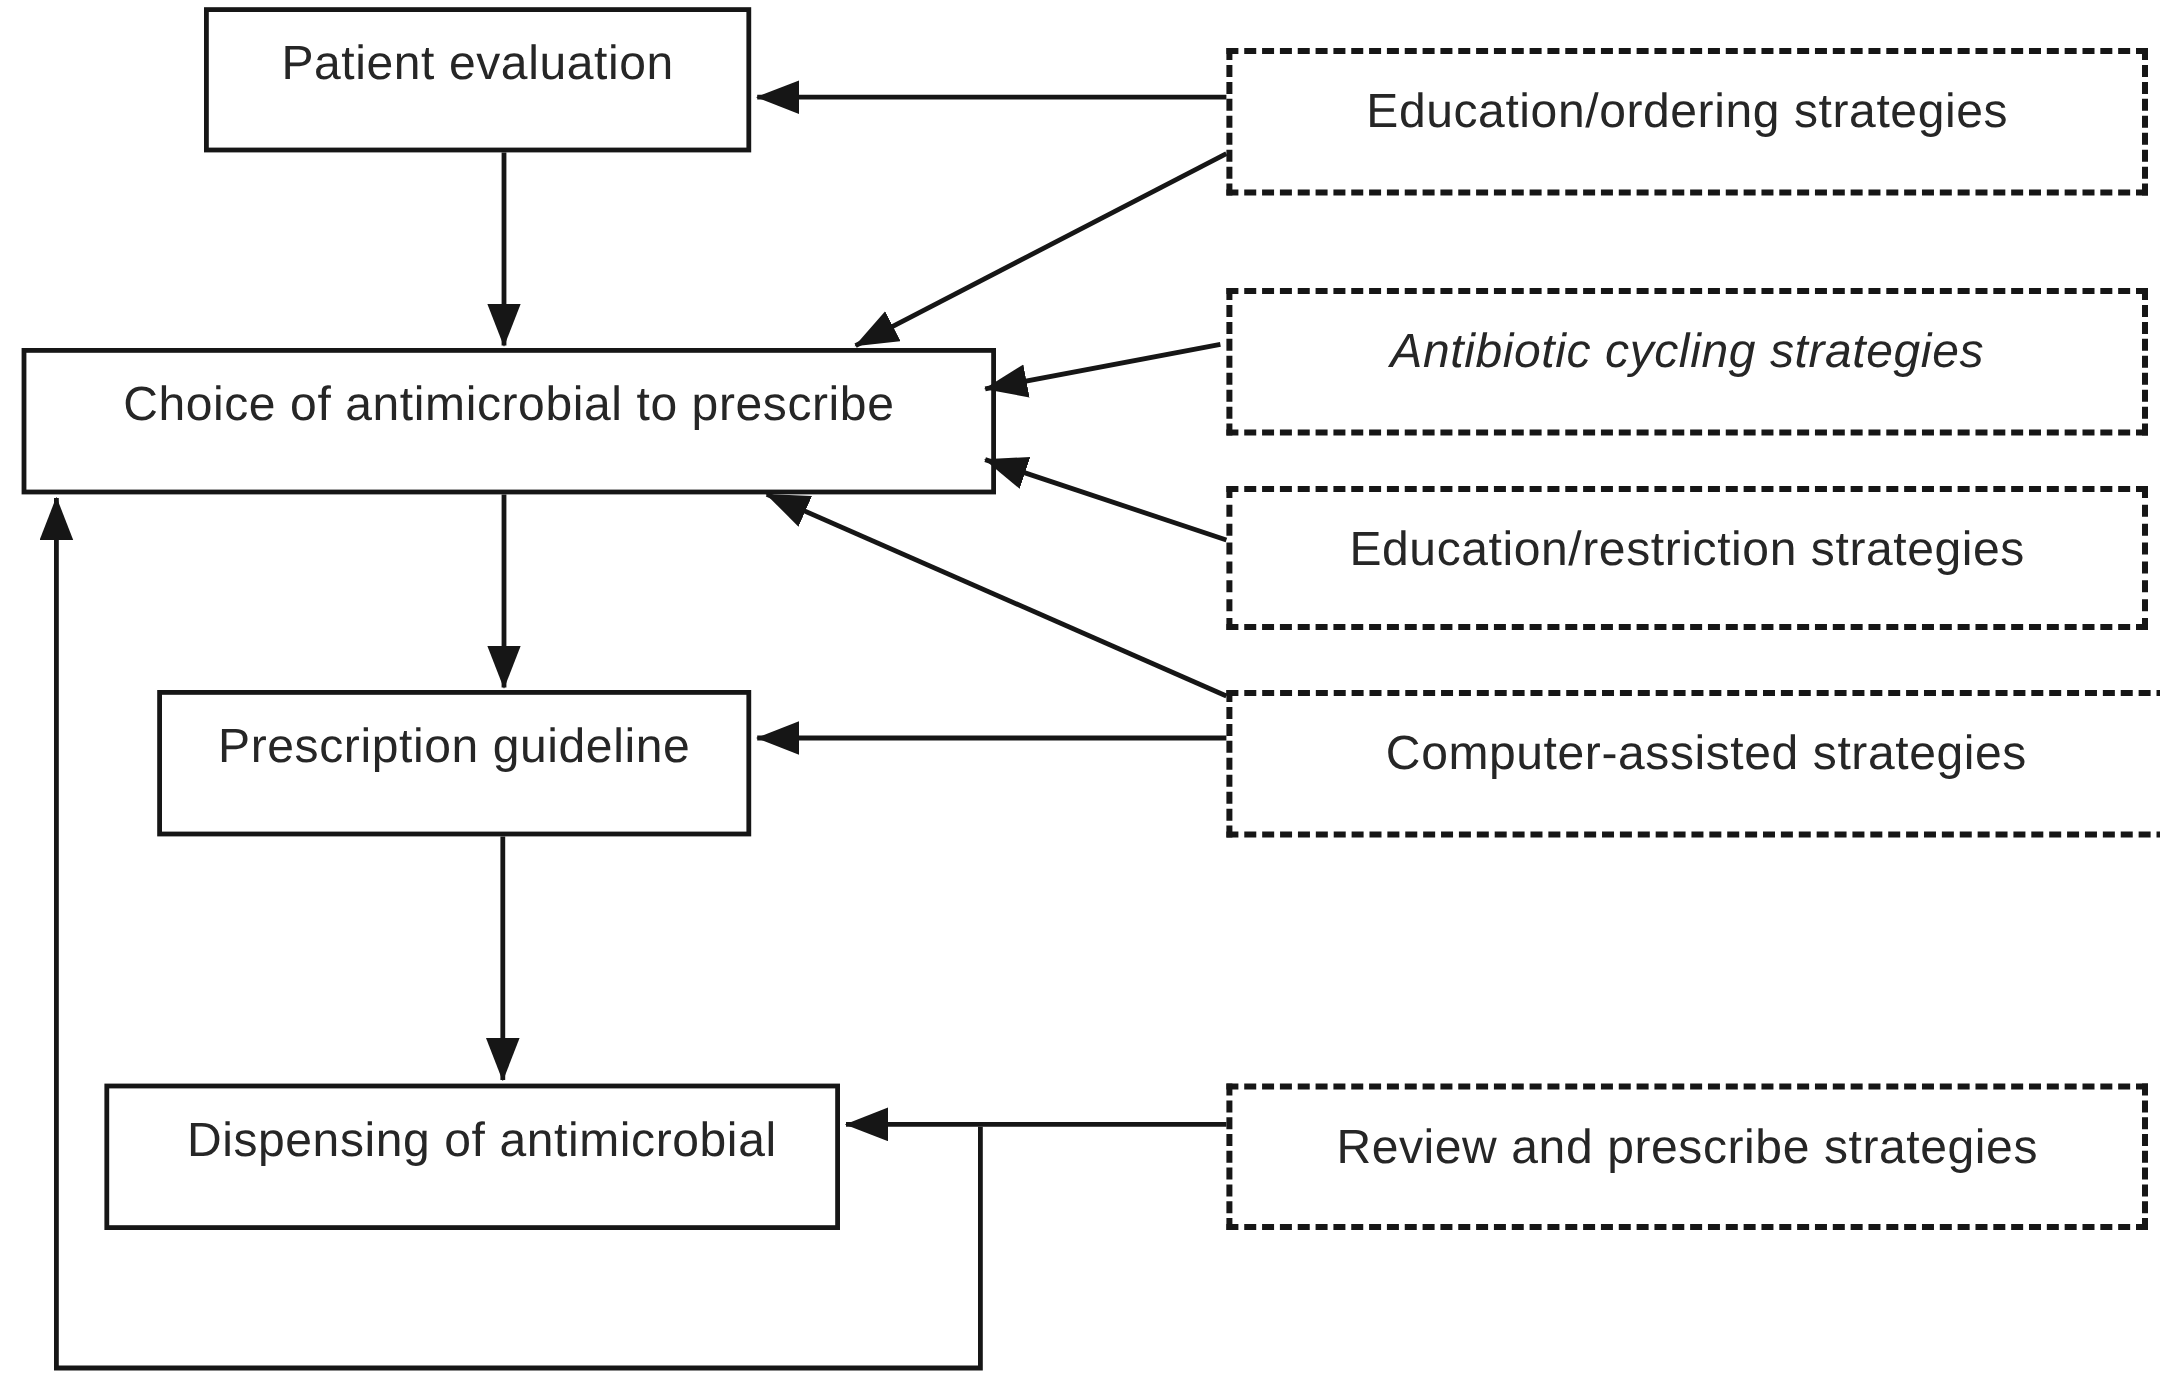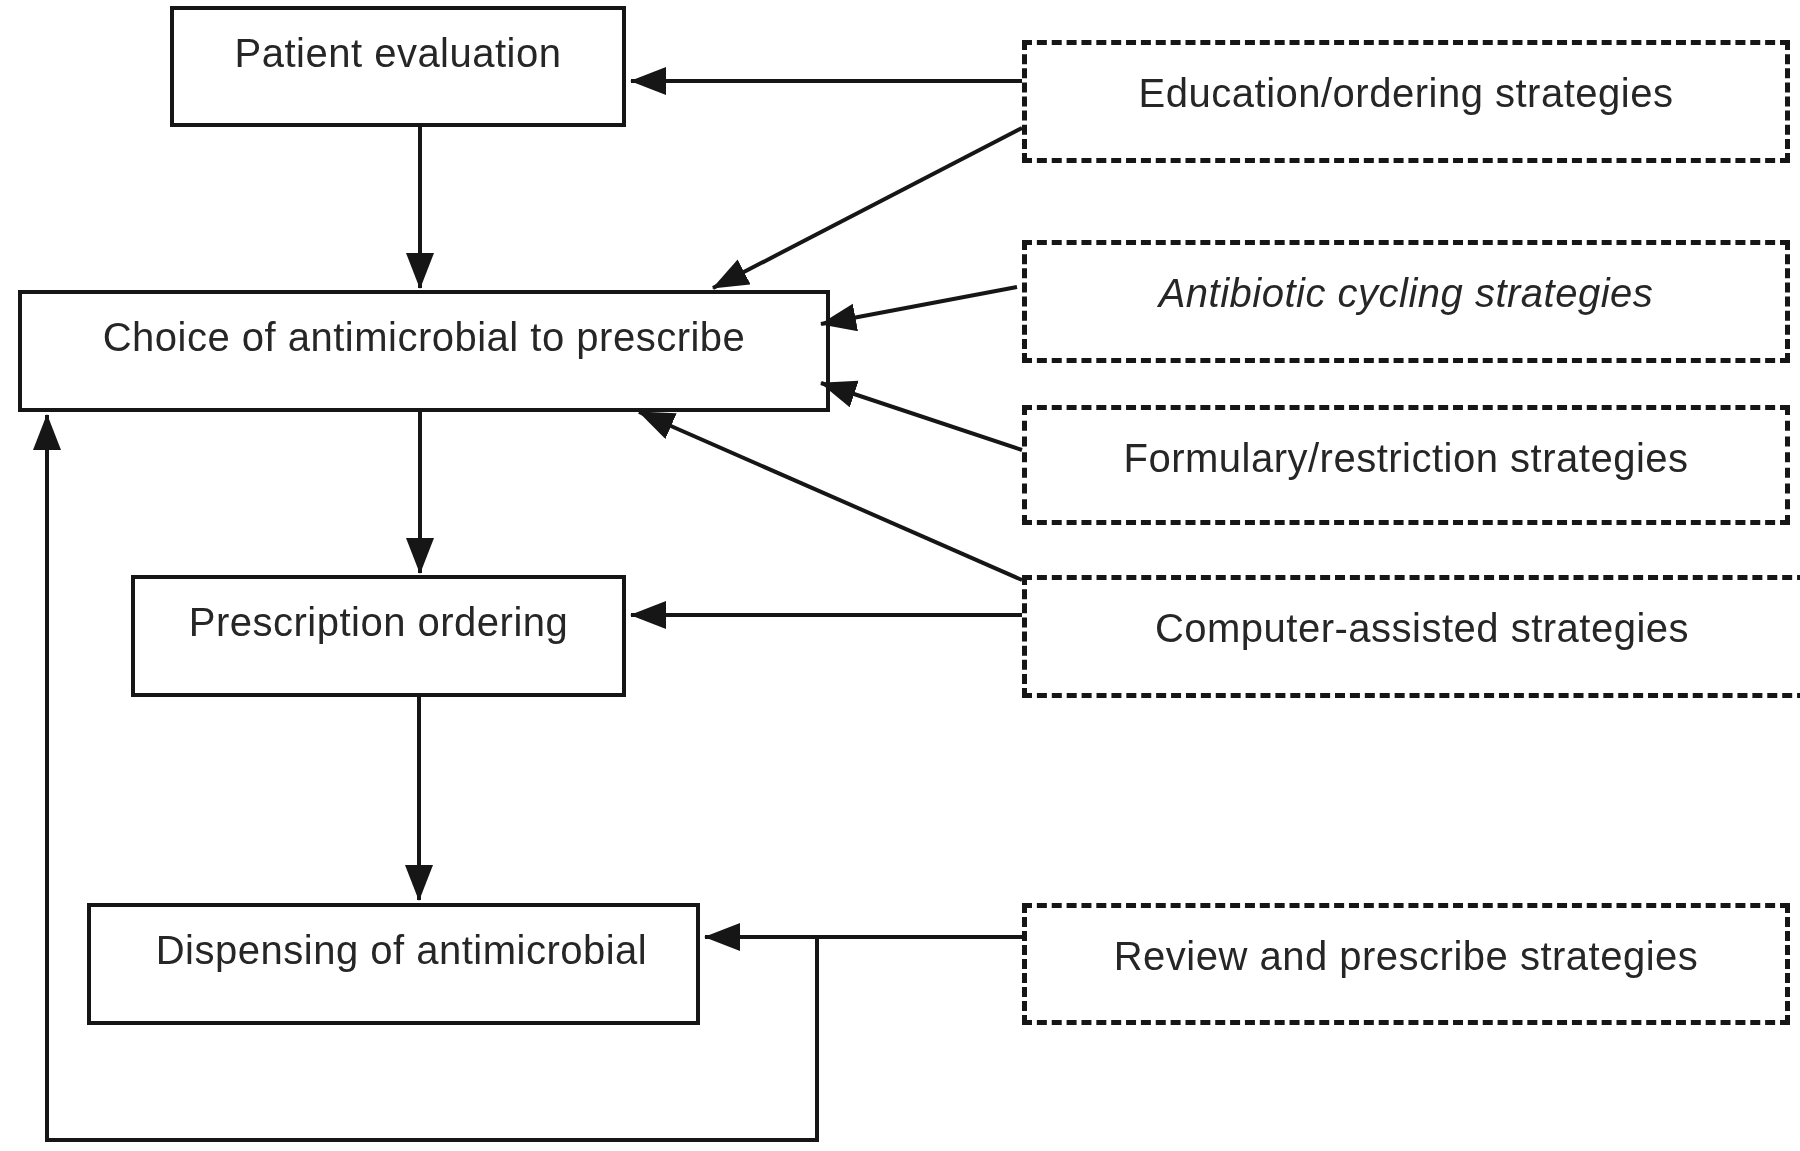--- a/index.html
+++ b/index.html
@@ -101,37 +101,37 @@
 
   <div class="node solid n-patient">
     <span>Patient evaluation</span>
   </div>
 
   <div class="node solid n-choice">
     <span>Choice of antimicrobial to prescribe</span>
   </div>
 
   <div class="node solid n-prescription">
-    <span>Prescription ordering</span>
+    <span>Prescription guideline</span>
   </div>
 
   <div class="node solid n-dispensing">
     <span>Dispensing of antimicrobial</span>
   </div>
 
   <div class="node dashed n-education">
     <span>Education/ordering strategies</span>
   </div>
 
   <div class="node dashed n-antibiotic">
     <span>Antibiotic cycling strategies</span>
   </div>
 
   <div class="node dashed n-formulary">
-    <span>Formulary/restriction strategies</span>
+    <span>Education/restriction strategies</span>
   </div>
 
   <div class="node dashed n-computer">
     <span>Computer-assisted strategies</span>
   </div>
 
   <div class="node dashed n-review">
     <span>Review and prescribe strategies</span>
   </div>
 

